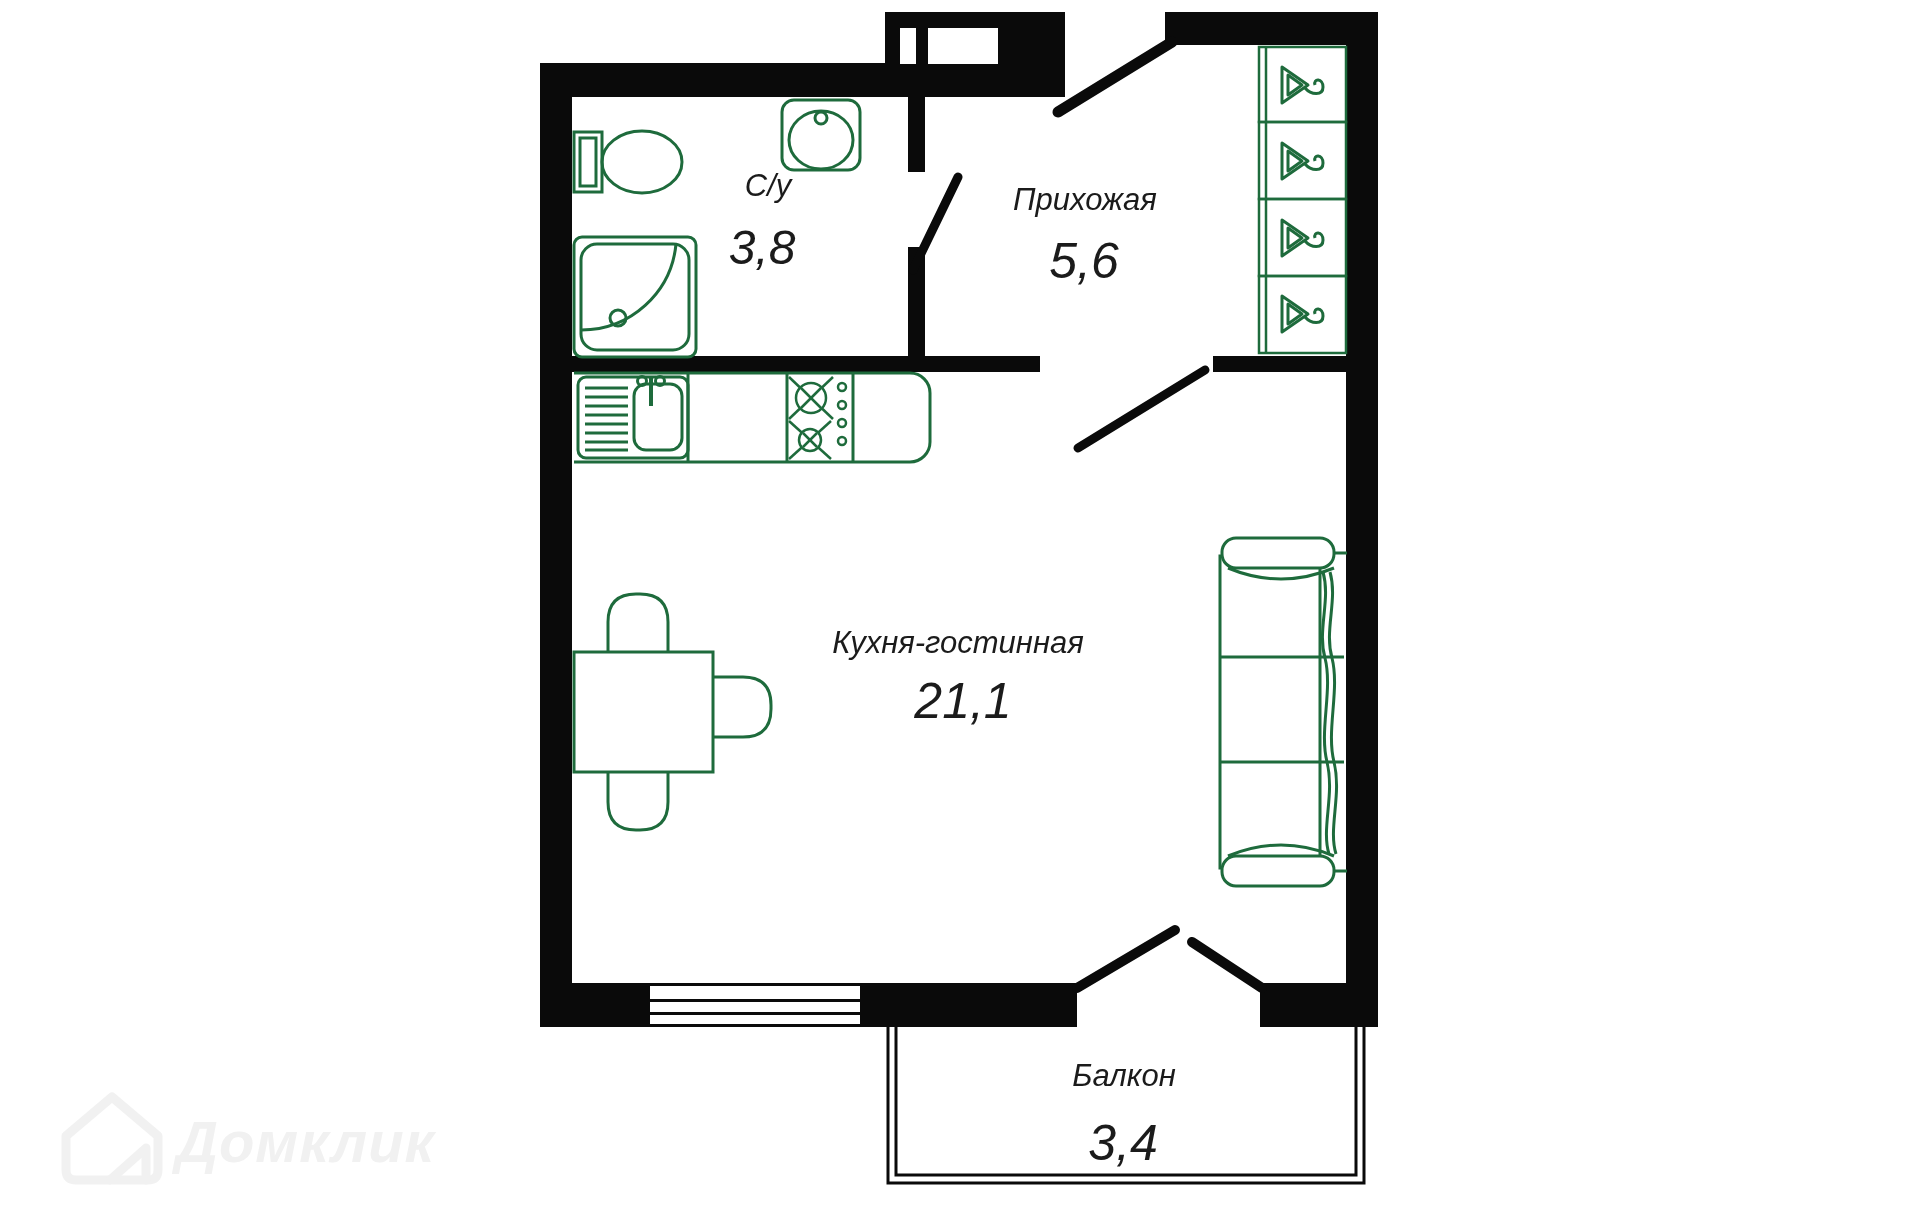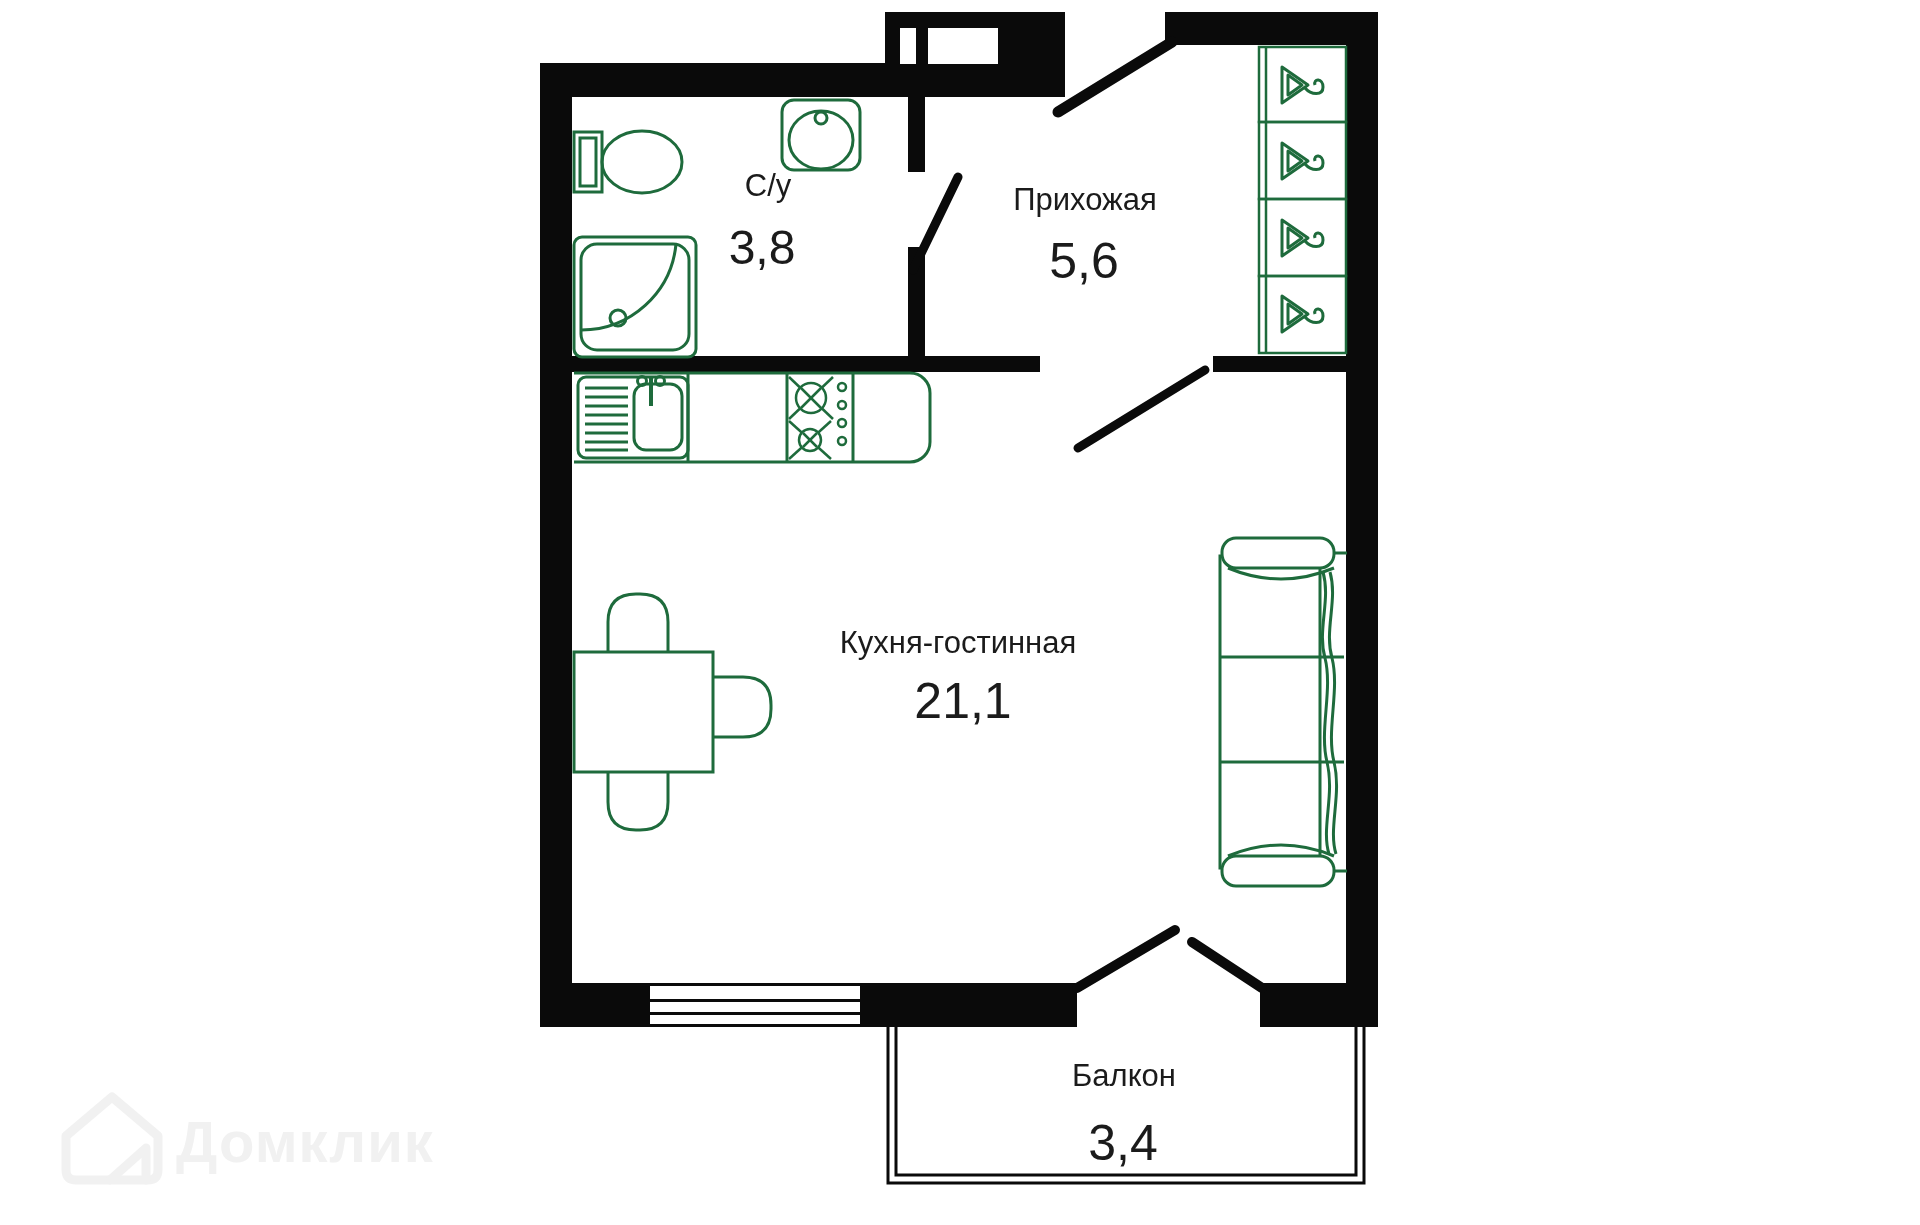--- a/index.html
+++ b/index.html
@@ -1,17 +1,17 @@
 <!DOCTYPE html>
 <html><head>
 <meta charset="utf-8">
 <style>
   html,body{margin:0;padding:0;background:#ffffff;}
   body{width:1920px;height:1225px;position:relative;font-family:"Liberation Sans",sans-serif;}
-  #plan-wrap{position:absolute;inset:0;}
+  #plan-wrap{position:absolute;inset:0;font-style:italic;}
   svg{display:block;width:1920px;height:1225px;}
   .room-label{font-family:"Liberation Sans",sans-serif;fill:#1b1b1b;}
   .wm-text{font-family:"Liberation Sans",sans-serif;font-weight:bold;fill:#f1f1f1;letter-spacing:1px;}
 </style>
 </head>
 <body>
 
 <div id="plan-wrap">
 <svg viewBox="0 0 1920 1225" xmlns="http://www.w3.org/2000/svg">
 

